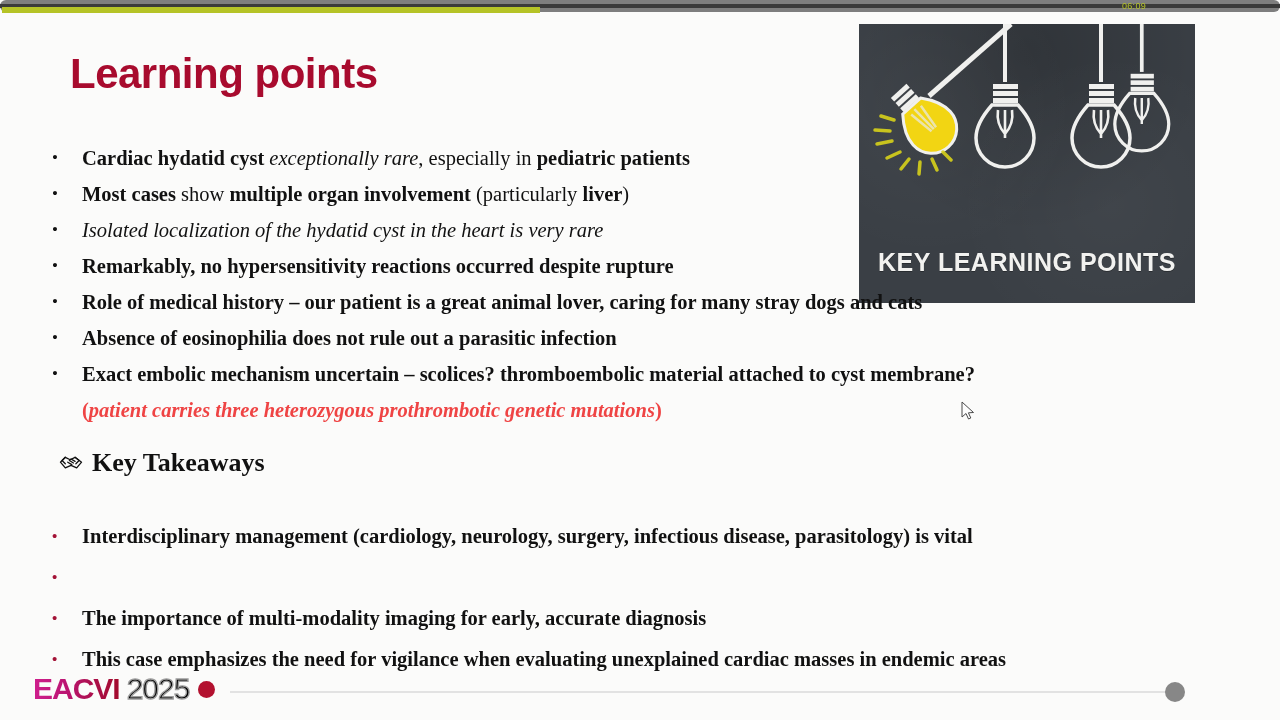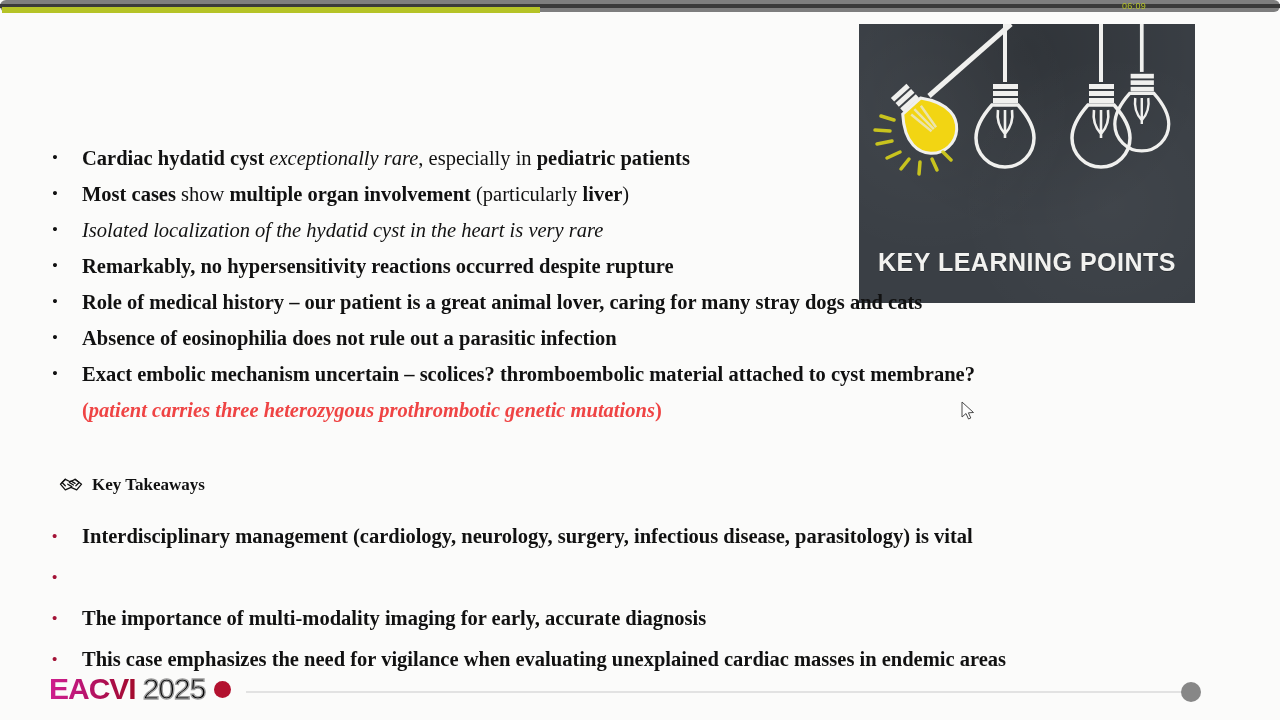--- a/index.html
+++ b/index.html
@@ -75,38 +75,38 @@
   }
   .bullet-row .text { flex:1; }
   .cont-line { margin-left:30px; font-size:20.5px; line-height:36px; color:#ef4444; }
 
   b  { font-weight:bold; }
   i  { font-style:italic; }
   .bi{ font-weight:bold; font-style:italic; }
 
   
   #takeaways-heading {
-    position:absolute; left:58px; top:460px;
+    position:absolute; left:58px; top:436px;
     display:flex; align-items:center; gap:8px;
-    font-size:17px; font-weight:bold; color:#111;
+    font-size:26px; font-weight:bold; color:#111;
   }
   #handshake-icon { width:26px; height:26px; display:block; }
 
   #takeaway-list { position:absolute; left:52px; top:504px; width:1120px; }
   .takeaway-row {
     display:flex; align-items:flex-start;
     font-size:20.5px; line-height:41px; font-weight:bold; color:#111;
   }
   .takeaway-row .marker {
     width:30px; flex:0 0 30px;
     font-size:15px; line-height:41px; color:#a31236;
   }
 
   
-  #footer { position:absolute; left:16px; bottom:0; width:1173px; height:56px; }
+  #footer { position:absolute; left:0; bottom:0; width:1173px; height:56px; }
   #brand { position:absolute; left:33px; top:8px; display:flex; align-items:baseline; }
   #brand-eacvi {
     font-family:"Liberation Sans", sans-serif;
     font-weight:bold; font-size:30px; letter-spacing:-1px;
     background:linear-gradient(90deg,#cf1f8e 0%,#bb1572 38%,#ab0f4a 70%,#a30b2c 100%);
     -webkit-background-clip:text; background-clip:text; color:transparent;
   }
   #brand-year {
     font-family:"Liberation Sans", sans-serif;
     font-size:30px; letter-spacing:-1px; margin-left:7px;
@@ -134,20 +134,21 @@
 <div id="player-bar">
   <div id="player-track">
     <div id="player-progress" style="width: 537.6px; background: rgb(181, 195, 38);"></div>
   </div>
   <span id="time-elapsed" style="color: rgb(181, 195, 38);">06:09</span>
   <span id="time-total">14:05</span>
 </div>
 
 <div id="slide">
 
+  <h1 id="page-title" style="color: rgb(168, 11, 46);">Learning points</h1>
 
   <div id="hero-image" style="background: rgb(58, 63, 69);">
     <div class="noise"></div>
     <svg viewBox="0 0 336 230" width="336" height="230" style="position:absolute;inset:0">
 
       <g>
         <line x1="152" y1="0" x2="70" y2="72" stroke="#f0f0ee" stroke-width="5"></line>
         <g transform="rotate(-42 58 88)">
           <rect x="48" y="60" width="21" height="5" fill="#f0f0ee"></rect>
           <rect x="48" y="67" width="21" height="5" fill="#f0f0ee"></rect>

